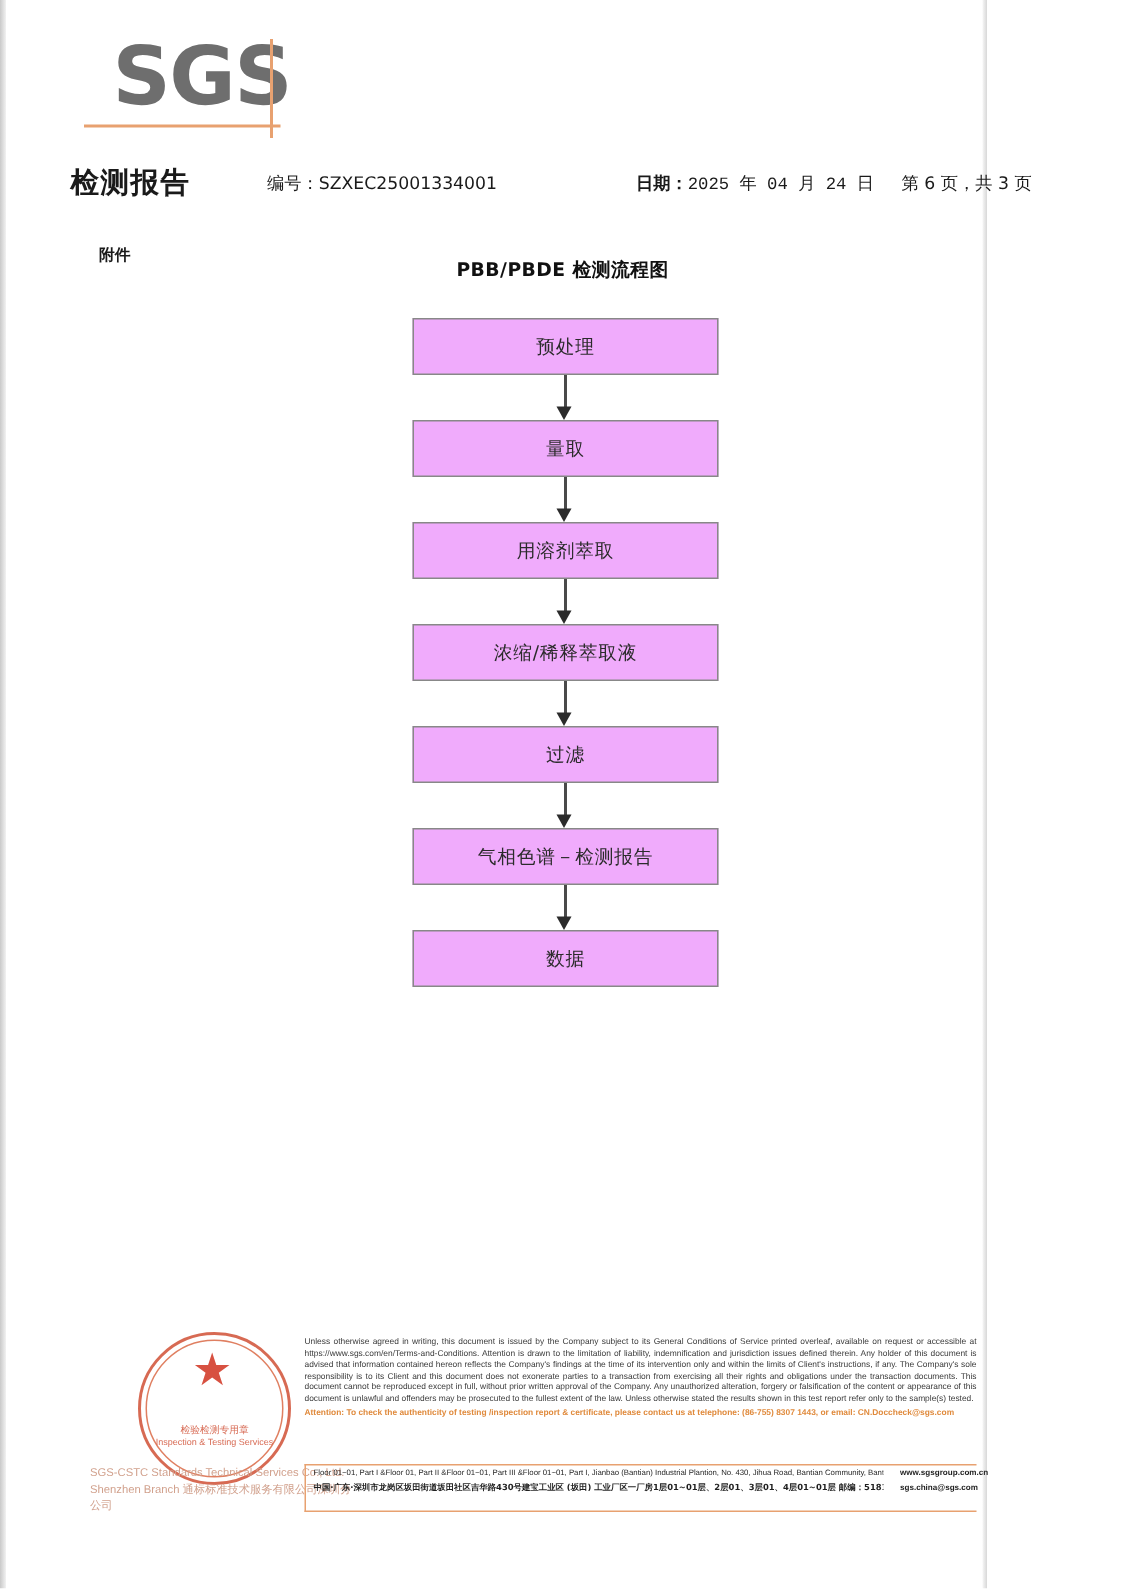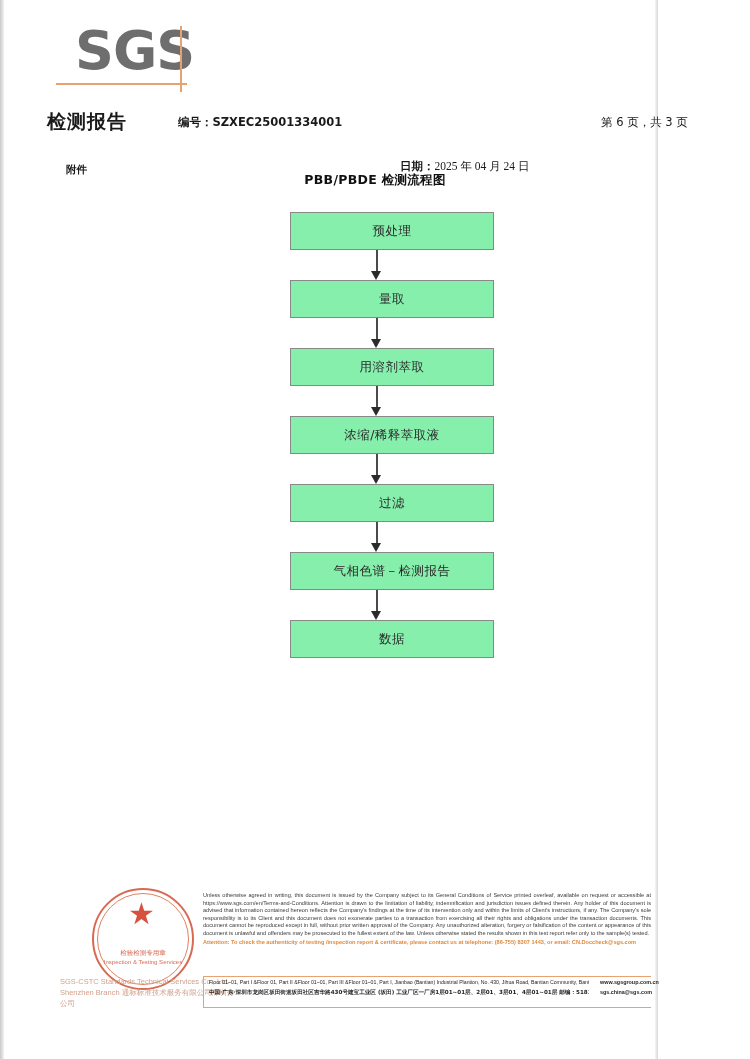--- a/index.html
+++ b/index.html
@@ -99,34 +99,33 @@
     font-weight: bold;
     color: #1a1a1a;
     margin-top: 23px;
   }
   .hdr-no {
     position: absolute;
     left: 178px;
     top: 2px;
     font-family: "DejaVu Sans", sans-serif;
     font-size: 11.5px;
-    font-weight: bold;
+    font-weight: normal;
     color: #1a1a1a;
     white-space: nowrap;
   }
   .hdr-date {
     position: absolute;
-    left: 400px;
+    left: 424px;
     top: 2px;
-    font-family: Liberation Serif, serif;
+    font-family: Liberation Mono, monospace;
     font-size: 11.5px;
     font-weight: bold;
     color: #1a1a1a;
     white-space: nowrap;
-    margin-top: 44px;
   }
   .hdr-page {
     position: absolute;
     left: 601px;
     top: 2px;
     font-family: "DejaVu Sans", sans-serif;
     font-size: 11.5px;
     color: #1a1a1a;
     white-space: nowrap;
   }
@@ -153,29 +152,28 @@
     left: 275px;
     top: 212px;
     width: 206px;
   }
   .flow-node {
     position: relative;
     width: 204px;
     height: 38px;
     border: 1px solid #888888;
     box-sizing: border-box;
-    background: #86efac;
+    background: #f0abfc;
     display: flex;
     align-items: center;
     justify-content: center;
     font-family: "DejaVu Sans", serif;
     font-size: 12.5px;
     color: #2b2b2b;
     letter-spacing: 0.5px;
-    margin-left: 15px;
   }
   .flow-arrow {
     position: relative;
     width: 204px;
     height: 30px;
   }
   .flow-arrow .stem {
     position: absolute;
     left: 101px;
     top: 0;

